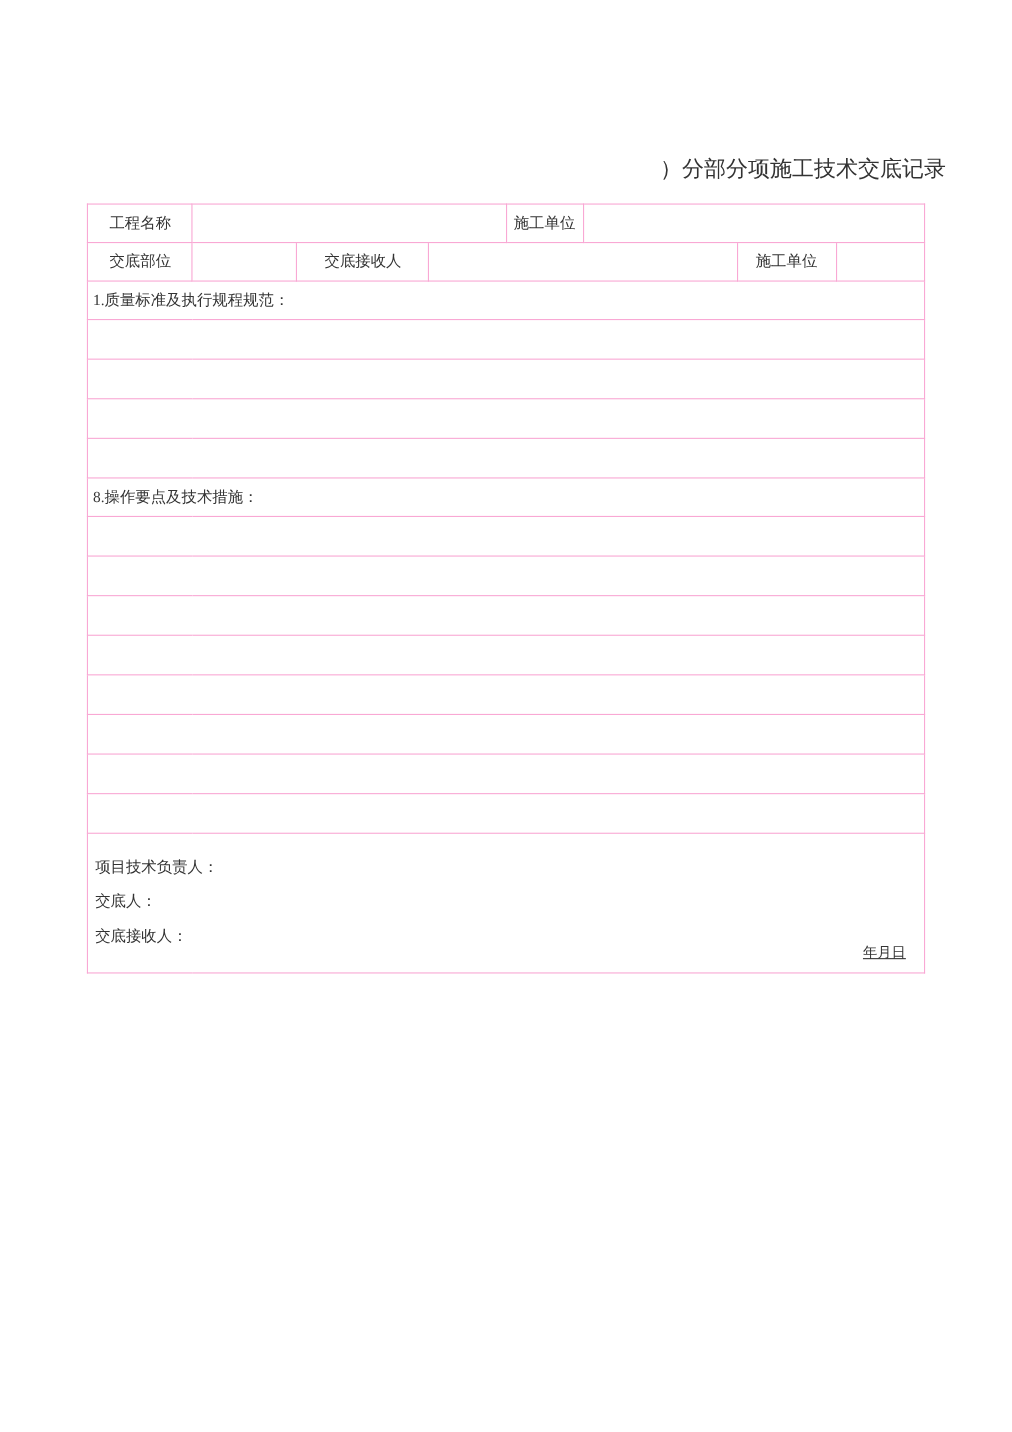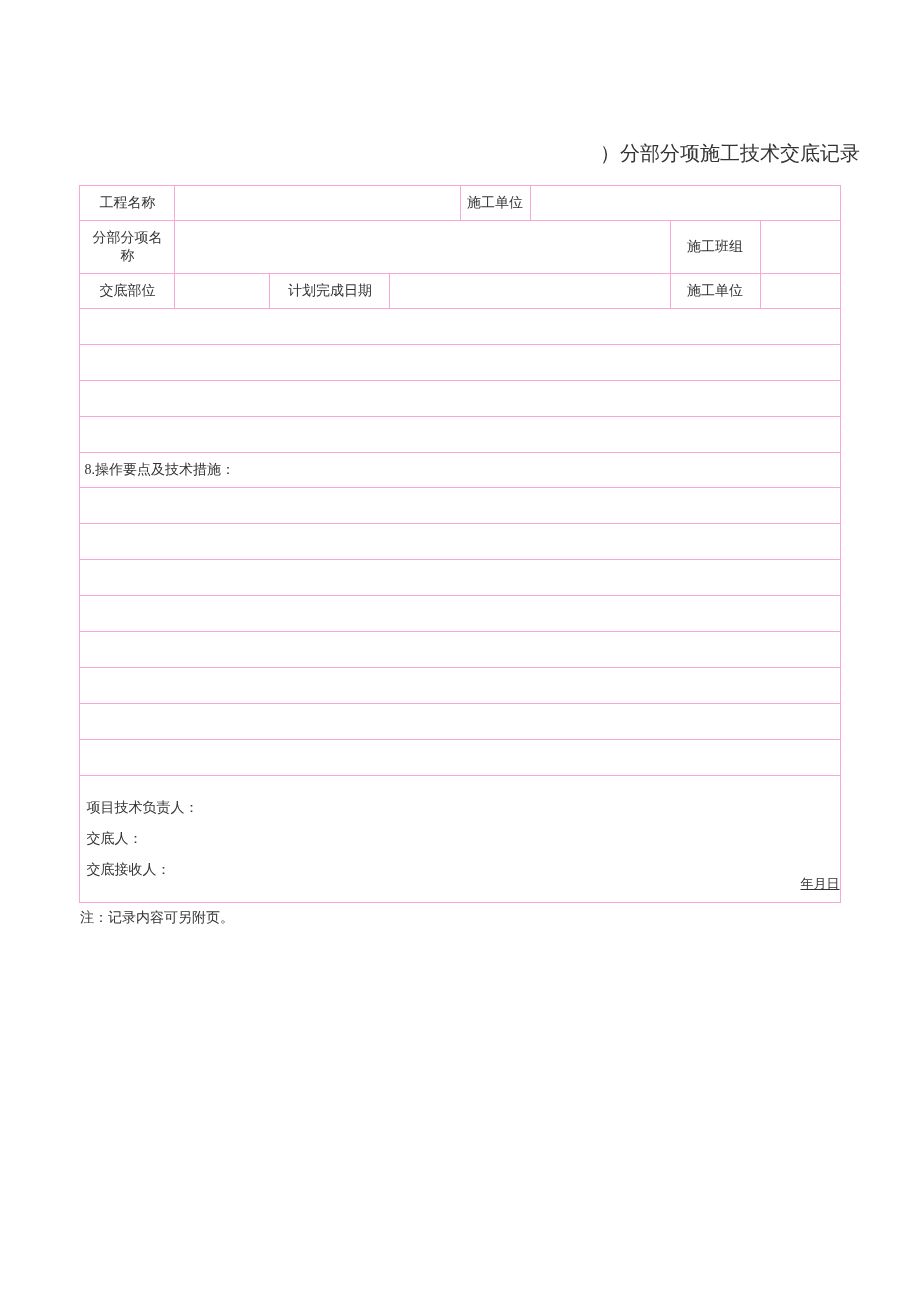--- a/index.html
+++ b/index.html
@@ -42,21 +42,21 @@
     .sig-block td {
       padding: 15px 4px;
       vertical-align: top;
       line-height: 2.2;
       position: relative;
       margin-top: 36px;
     }
     .sig-inner { padding: 2px 0 2px 2px; }
     .date-small {
       position: absolute;
-      right: 0;
+      right: 16px;
       bottom: 4px;
       font-size: 13px;
       text-decoration: underline;
     }
     .footnote {
       width: 760px;
       margin: 6px auto 0 auto;
       font-size: 14px;
       text-align: left;
     }
@@ -80,36 +80,33 @@
     </colgroup>
 
     <tbody>
         <tr>
       <td class="h">工程名称</td>
       <td class="h" colspan="3"></td>
       <td class="h">施工单位</td>
       <td class="h" colspan="3"></td>
     </tr>
 
-    <tr>
-      <td class="h">分部分项名称</td>
-      <td class="h" colspan="5"></td>
-      <td class="h">施工班组</td>
-      <td class="h"></td>
-    </tr>
 
     <tr>
       <td class="h">交底部位</td>
       <td class="h"></td>
-      <td class="h">计划完成日期</td>
+      <td class="h">交底接收人</td>
       <td class="h" colspan="3"></td>
       <td class="h">施工单位</td>
       <td class="h"></td>
     </tr>
 
+    <tr>
+          <td class="l" colspan="8">1.质量标准及执行规程规范：</td>
+        </tr>
     <tr>
           <td class="blank" colspan="8"></td>
         </tr>
     <tr>
           <td class="blank" colspan="8"></td>
         </tr>
 
     <tr>
           <td class="blank" colspan="8"></td>
         </tr>
@@ -153,14 +150,13 @@
           <div>项目技术负责人：</div>
           <div>交底人：</div>
           <div>交底接收人：</div>
         </div>
         <span class="date-small">年月日</span>
       </td>
     </tr>
   </tbody>
     </table>
 
-  <div class="footnote">注：记录内容可另附页。</div>
 </div>
 
 </body></html>

